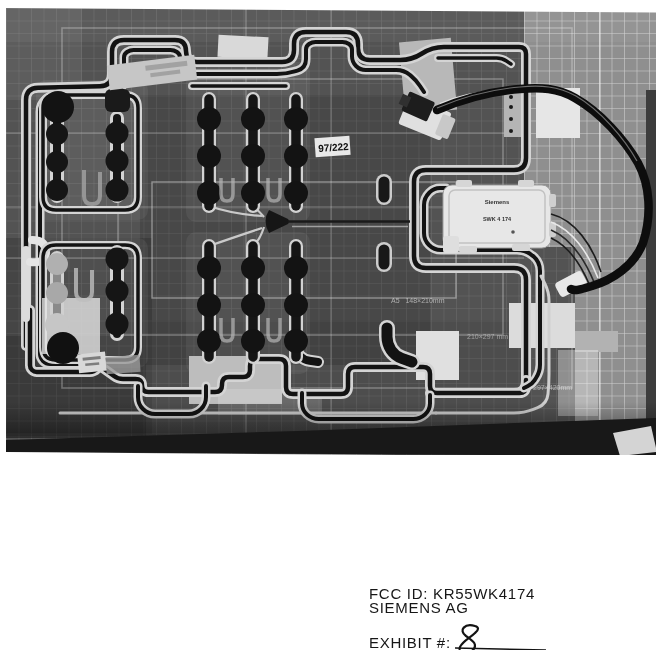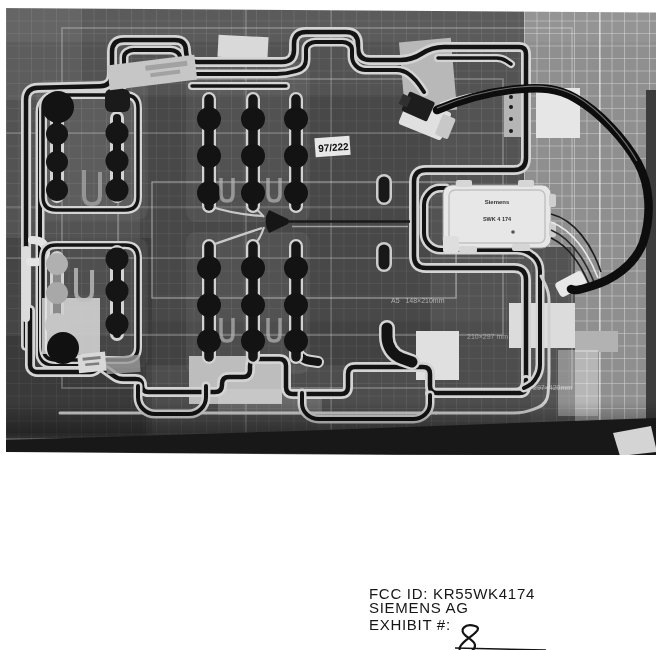--- a/index.html
+++ b/index.html
@@ -375,18 +375,18 @@
 <path d="M6,452 L656,457 L6,457 Z" fill="#ffffff"></path>
 
 <path d="M613,433 L651,426 L657,452 L620,456 Z" fill="#d4d4d4"></path>
 </g>
 </svg>
 
 <div class="cap" style="top:599px">SIEMENS AG</div>
 
 <div class="cap" style="top:585px">FCC ID: KR55WK4174</div>
 
-<div class="cap" style="top:616px">EXHIBIT #:</div>
+<div class="cap" style="top:634px">EXHIBIT #:</div>
 
 <svg width="130" height="40" viewBox="0 0 130 40" style="position:absolute;left:450px;top:621px" xmlns="http://www.w3.org/2000/svg">
 <path d="M25,5 C15,2 8,9 16,15 C23,20 28,23 23,29 C18,35 7,33 10,26 C13,20 20,17 25,12 C29,9 29,6 25,5" fill="none" stroke="#131313" stroke-width="2.2" stroke-linecap="round"></path>
 
 <path d="M5,27 L96,29" stroke="#131313" stroke-width="1.5"></path>
 </svg>
 </body></html>

